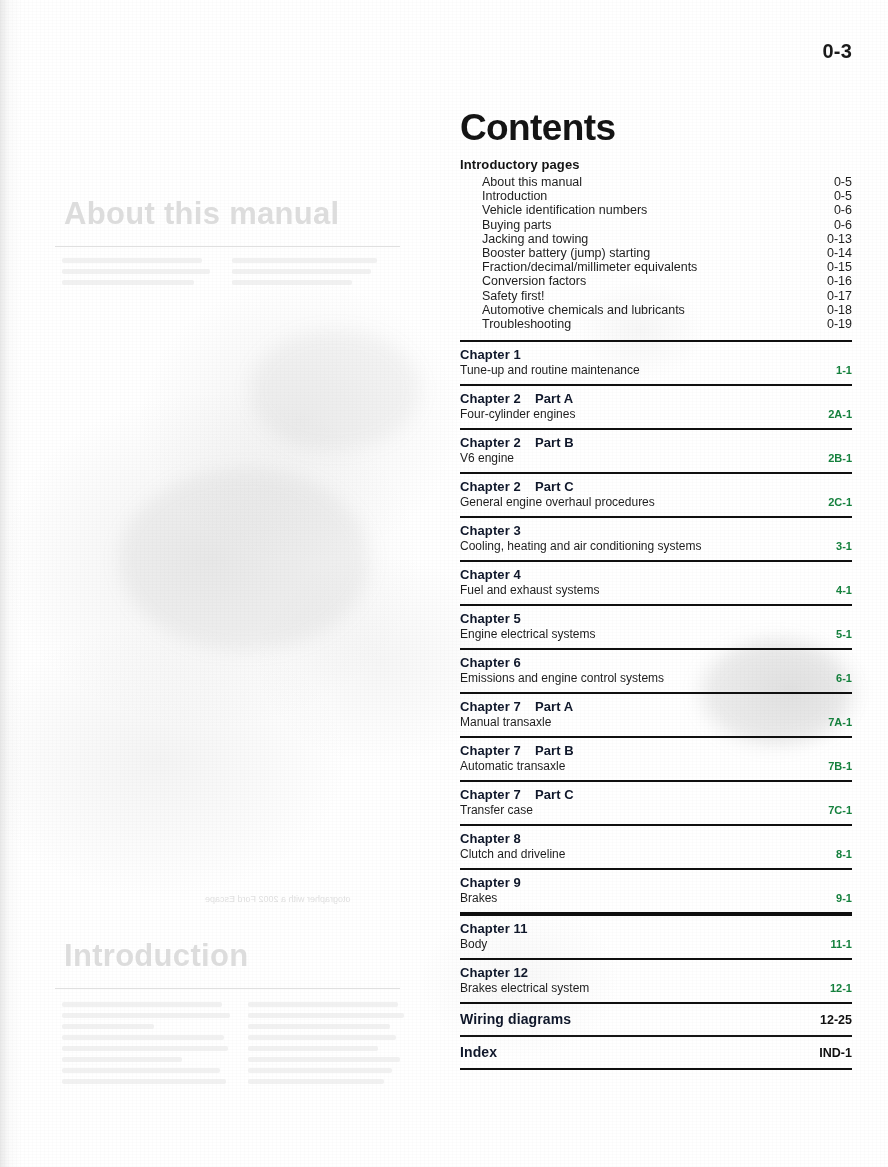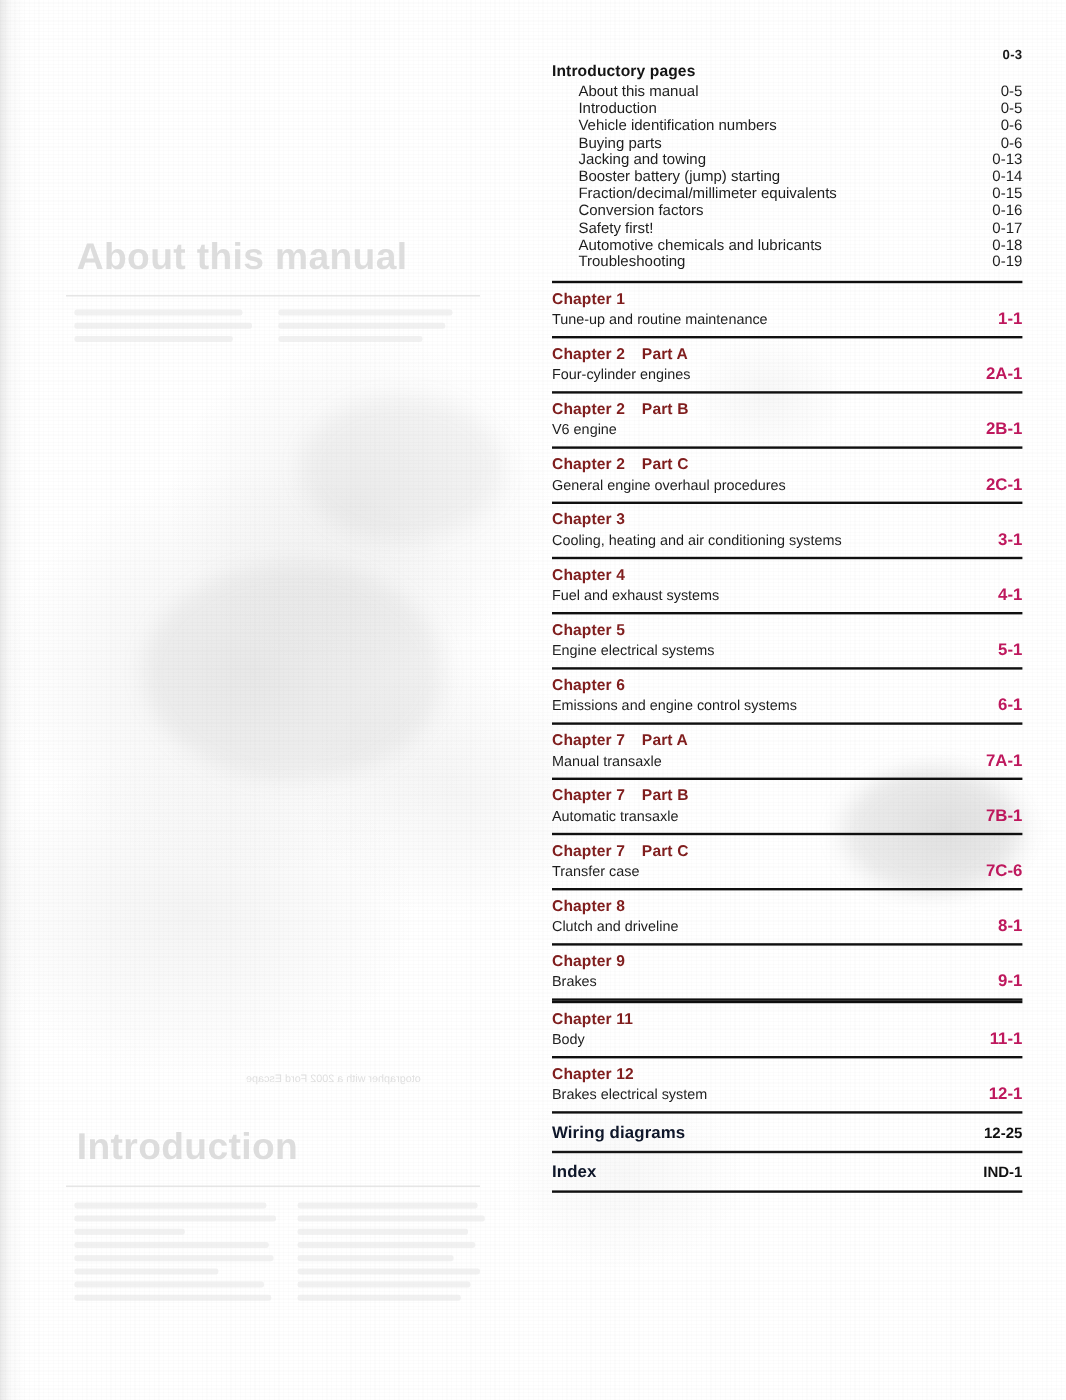--- a/index.html
+++ b/index.html
@@ -94,21 +94,21 @@
     position: absolute;
     left: 460px;
     top: 40px;
     width: 392px;
   }
 
   .folio {
     position: absolute;
     right: 0;
     top: 0;
-    font-size: 11px;
+    font-size: 20px;
     font-weight: bold;
     color: #1a1a1a;
     letter-spacing: 0.2px;
   }
 
   .contents-title {
     margin: 69px 0 0 0;
     font-size: 37px;
     font-weight: bold;
     color: #141414;
@@ -155,42 +155,42 @@
     width: 100%;
   }
 
   .chapter {
     padding-top: 5px;
     padding-bottom: 6px;
   }
   .chapter-title {
     font-size: 13px;
     font-weight: bold;
-    color: #7f1d1d;
+    color: #0f172a;
     letter-spacing: 0.1px;
     line-height: 15px;
   }
   .chapter-title .part {
     padding-left: 14px;
   }
   .chapter-row {
     display: flex;
     justify-content: space-between;
     align-items: baseline;
     margin-top: 1px;
   }
   .chapter-desc {
     font-size: 12px;
     color: #1d1d1d;
     line-height: 15px;
   }
   .chapter-page {
-    font-size: 14px;
-    font-weight: bold;
-    color: #be185d;
+    font-size: 11px;
+    font-weight: bold;
+    color: #15803d;
     padding-left: 12px;
     flex: 0 0 auto;
   }
 
   
   .single-row {
     display: flex;
     justify-content: space-between;
     align-items: baseline;
     padding-top: 7px;
@@ -259,20 +259,21 @@
     <div class="bleed-line" style="width:130px;"></div>
     <div class="bleed-line" style="width:152px;"></div>
     <div class="bleed-line" style="width:144px;"></div>
     <div class="bleed-line" style="width:136px;"></div>
   </div>
 
   <div id="toc">
 
     <div class="folio">0-3</div>
 
+    <h1 class="contents-title">Contents</h1>
 
     <div class="intro-heading">Introductory pages</div>
 
     <div class="intro-list">
       <div class="intro-row">
         <span>About this manual</span>
         <span class="pg">0-5</span>
       </div>
       <div class="intro-row">
         <span>Introduction</span>
@@ -426,21 +427,21 @@
       </div>
     </div>
 
     <div class="rule"></div>
     <div class="chapter">
       <div class="chapter-title">
         <span>Chapter 7</span><span class="part">Part C</span>
       </div>
       <div class="chapter-row">
         <span class="chapter-desc">Transfer case</span>
-        <span class="chapter-page">7C-6</span>
+        <span class="chapter-page">7C-1</span>
       </div>
     </div>
 
     <div class="rule"></div>
     <div class="chapter">
       <div class="chapter-title">
         <span>Chapter 8</span><span class="part"></span>
       </div>
       <div class="chapter-row">
         <span class="chapter-desc">Clutch and driveline</span>

